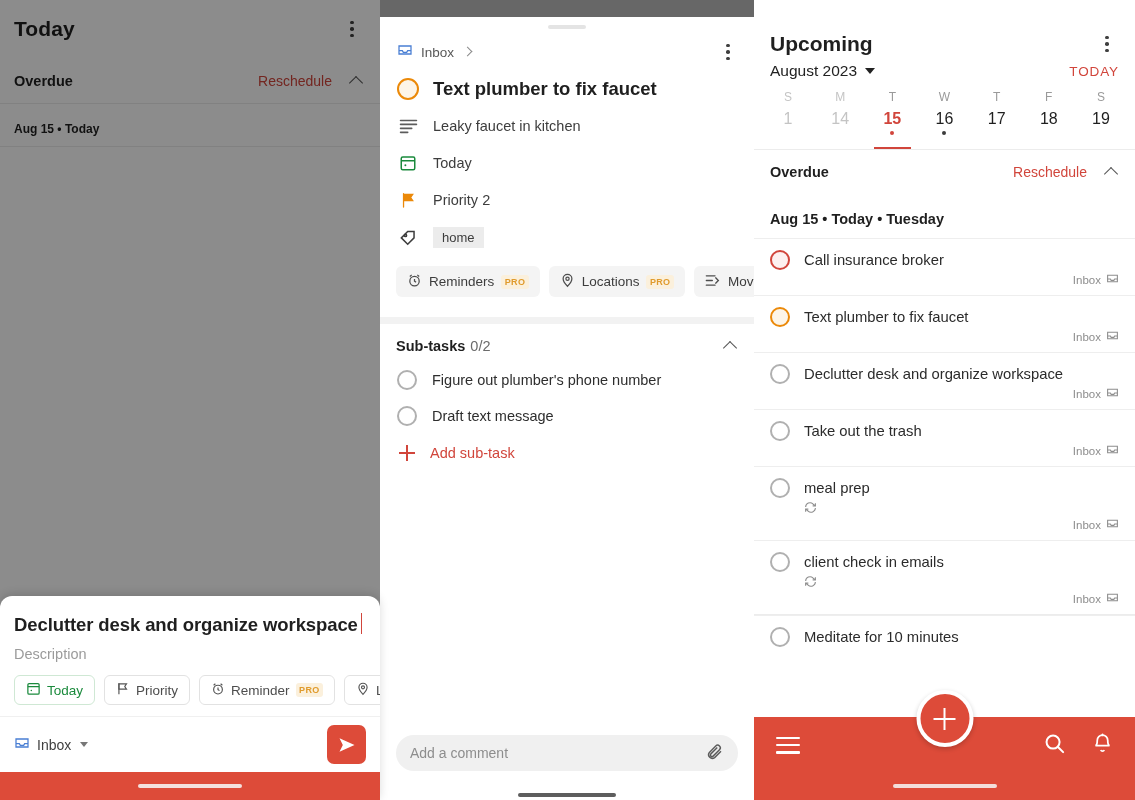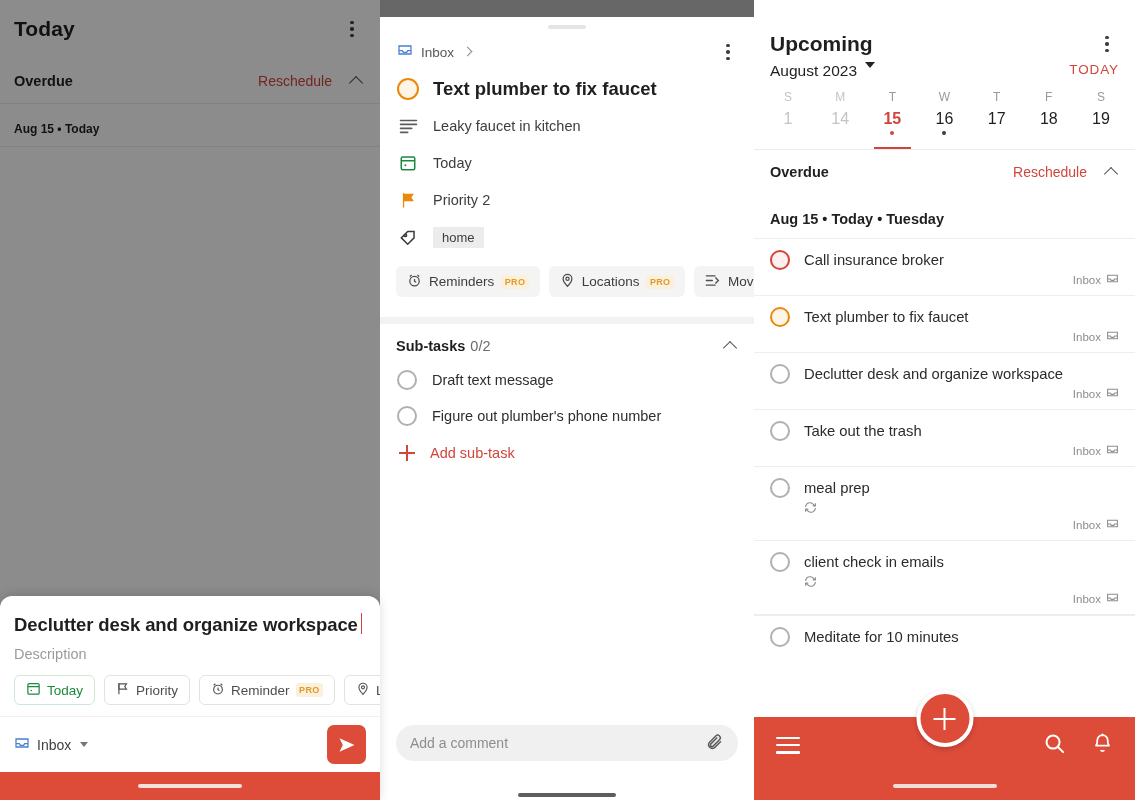--- a/index.html
+++ b/index.html
@@ -139,21 +139,21 @@
   .subtask-row { display: flex; align-items: center; gap: 15px; padding: 16px 16px 0 17px; }
   .subtask-label { font-size: 14.5px; color: #2e2e2e; }
   .add-sub { display: flex; align-items: center; gap: 15px; padding: 19px 16px 0 19px; }
   .plus { width: 16px; height: 16px; position: relative; flex: 0 0 16px; }
   .plus:before, .plus:after { content: ""; position: absolute; background: #d1453b; }
   .plus:before { left: 0; top: 7px; width: 16px; height: 2px; }
   .plus:after { top: 0; left: 7px; height: 16px; width: 2px; }
   .add-sub-label { font-size: 14.5px; color: #d1453b; }
 
   .comment-bar {
-    position: absolute; left: 0; right: 0; bottom: 36px; height: 58px;
+    position: absolute; left: 0; right: 0; bottom: 26px; height: 58px;
     display: flex; align-items: center; padding: 0 16px;
   }
   .comment-box {
     flex: 1; height: 36px; background: #f0f0f0; border-radius: 18px;
     display: flex; align-items: center; padding: 0 14px;
     font-size: 14px; color: #8d8d8d;
   }
   .clip { margin-left: auto; }
   .mid-home {
     position: absolute; left: 0; right: 0; bottom: 0; height: 26px; background: #fff;
@@ -162,21 +162,21 @@
   .mid-home i { display: block; width: 98px; height: 4px; border-radius: 2px; background: #5d5d5d; }
 
   
   .right-panel {
     position: absolute; left: 754px; top: 0; width: 381px; height: 800px;
     background: #fff; overflow: hidden;
   }
   .rp-header { height: 56px; display: flex; align-items: flex-end; padding: 0 16px 0 16px; }
   .rp-title { font-size: 21px; font-weight: 700; color: #1f1f1f; flex: 1; }
 
-  .rp-monthrow { display: flex; padding: 6px 16px 0 16px; }
+  .rp-monthrow { display: flex; align-items: center; padding: 6px 16px 0 16px; }
   .month-label { font-size: 15.5px; font-weight: 400; color: #222; }
   .tri-down2 { width: 0; height: 0; border-left: 5px solid transparent;
                border-right: 5px solid transparent; border-top: 6px solid #222; margin-left: 8px; }
   .today-link { margin-left: auto; font-size: 13.5px; color: #d1453b; letter-spacing: .9px; font-weight: 500; }
 
   .weekstrip { display: flex; padding: 10px 8px 0; }
   .daycol { flex: 1; text-align: center; position: relative; padding-bottom: 14px; }
   .dow { font-size: 12px; color: #9a9a9a; }
   .dnum { font-size: 16px; color: #1f1f1f; margin-top: 6px; }
   .daycol.past .dow, .daycol.past .dnum { color: #c4c4c4; }
@@ -422,25 +422,25 @@
 
       <div class="subtasks-hdr">
         <span class="st-title">Sub-tasks</span>
         <span class="st-count">0/2</span>
         <span class="st-spacer"></span>
         <span class="chev-up"></span>
       </div>
 
       <div class="subtask-row">
         <span class="circle c20 p4"></span>
-        <span class="subtask-label">Draft text message</span>
+        <span class="subtask-label">Figure out plumber's phone number</span>
       </div>
       <div class="subtask-row">
         <span class="circle c20 p4"></span>
-        <span class="subtask-label">Figure out plumber's phone number</span>
+        <span class="subtask-label">Draft text message</span>
       </div>
 
       <div class="add-sub">
         <span class="plus"></span>
         <span class="add-sub-label">Add sub-task</span>
       </div>
 
       <div class="comment-bar">
         <div class="comment-box">
           <span>Add a comment</span>

